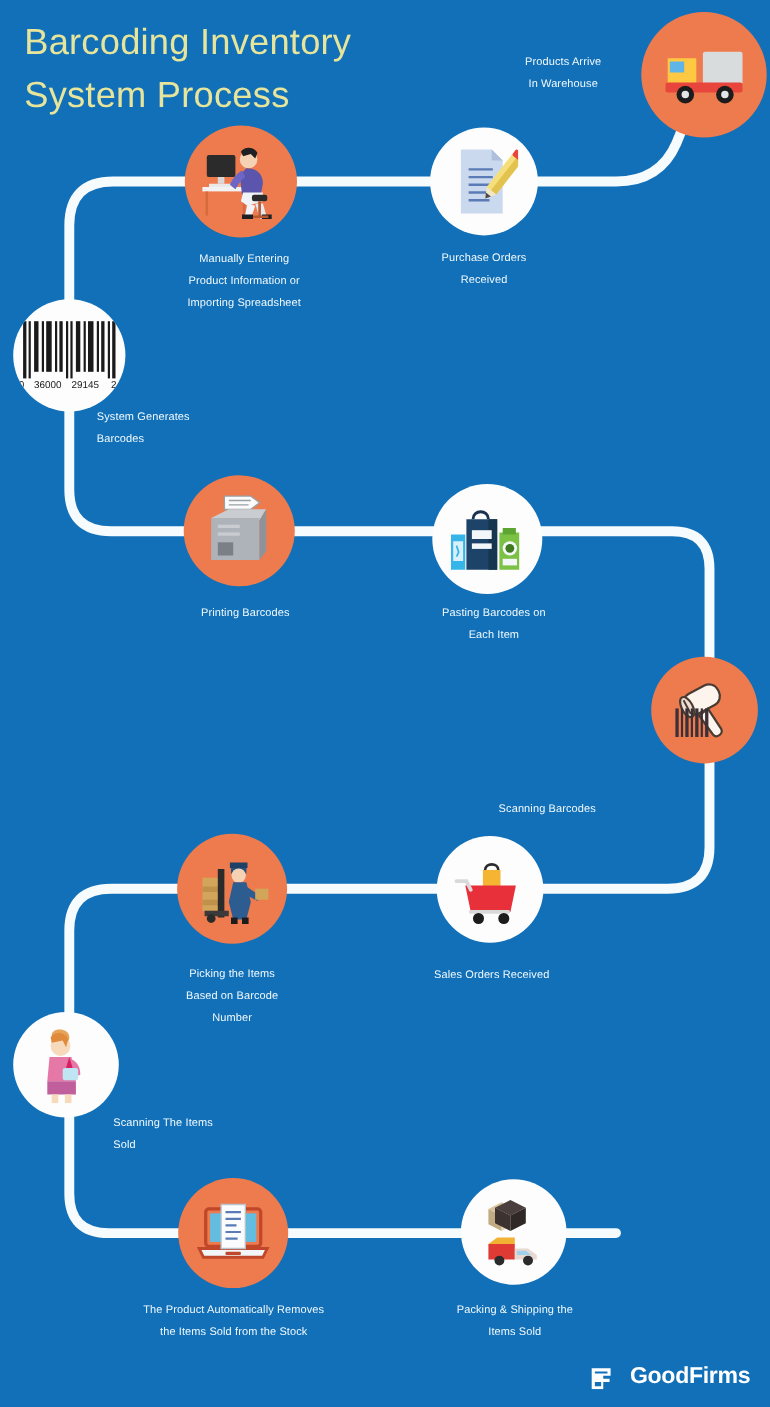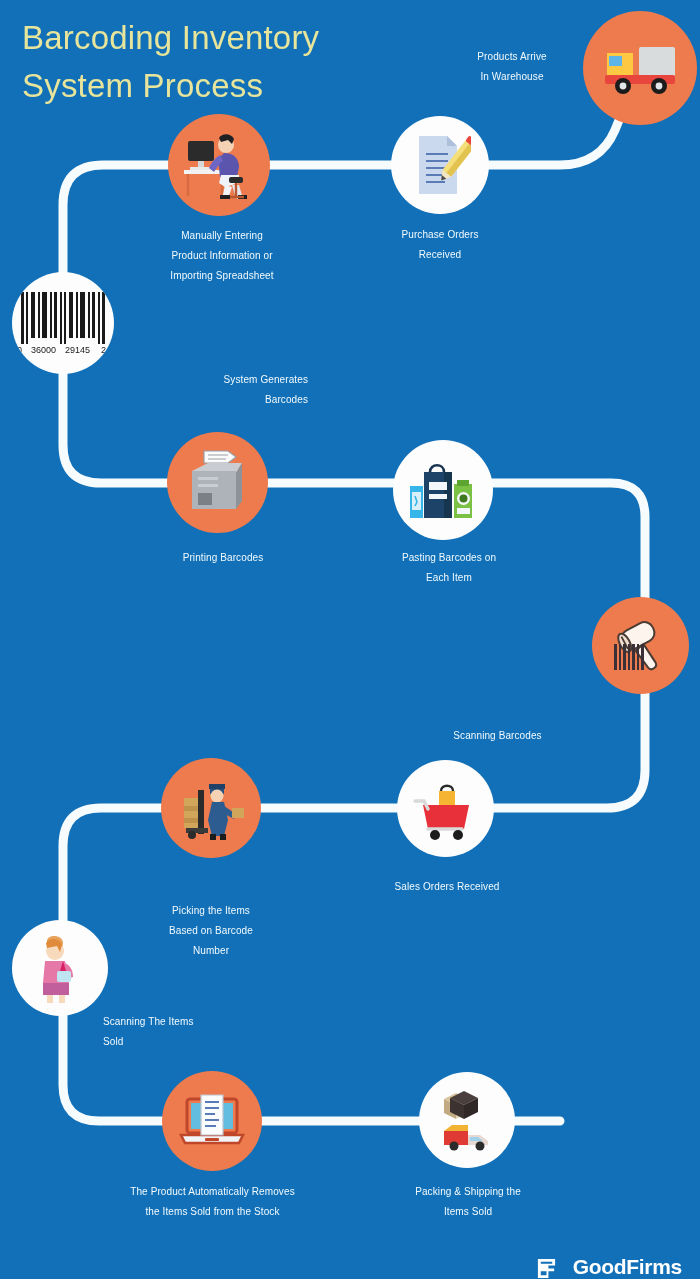--- a/index.html
+++ b/index.html
@@ -45,27 +45,27 @@
   .bubble.white{ background:#fdfdfd; }
   .node-label{
     position:absolute;
     color:#f2fafd;
     font-size:10px;
     line-height:20px;
     text-align:center;
     white-space:pre-line;
     letter-spacing:.1px;
   }
-  .node-label.left{ text-align:right; }
+  .node-label.left{ text-align:left; }
   
   #footer-logo{
     position:absolute;
-    right:18px; bottom:0;
+    right:18px; bottom:16px;
     display:flex;
-    align-items:center;
+    align-items:flex-end;
     gap:16px;
   }
   #footer-logo .mark{
     width:21px;height:21px;
     display:block;
   }
   #footer-logo .wordmark{
     color:#ffffff;
     font-size:21px;
     font-weight:700;
@@ -261,21 +261,21 @@
         <circle cx="16" cy="61" r="4" fill="#2b2b2b"></circle>
         <path d="M34 14h14v6H34z" fill="#27527f"></path>
         <path d="M33 10h16v5H33z" fill="#1f4167"></path>
         <circle cx="41" cy="22" r="6.5" fill="#f6d2b4"></circle>
         <path d="M36 28h12l4 18-4 16H36l-4-16z" fill="#2d5d90"></path>
         <path d="M48 32l12 8-2 5-13-7z" fill="#2d5d90"></path>
         <path d="M56 34h12v10H56z" fill="#d2a65a"></path>
         <path d="M34 60h6v6h-6zM44 60h6v6h-6z" fill="#1c1c1c"></path>
       </svg>
     </div>
-    <div class="node-label" style="left:124px; top:876px; width:174px;margin-top:25px;">Picking the Items
+    <div class="node-label" style="left:124px; top:876px; width:174px;">Picking the Items
 Based on Barcode
 Number</div>
   </div>
 
   <div class="node">
     <div class="bubble white" style="left:397px; top:760px; width:97px; height:97px;">
       <svg width="70" height="64" viewBox="0 0 70 64">
         <path d="M30 14c0-7 12-7 12 0" fill="none" stroke="#2b2b2b" stroke-width="2.4"></path>
         <path d="M28 14h16v18H28z" fill="#f5b431"></path>
         <path d="M12 28h46l-5 24H17z" fill="#e8303a"></path>

